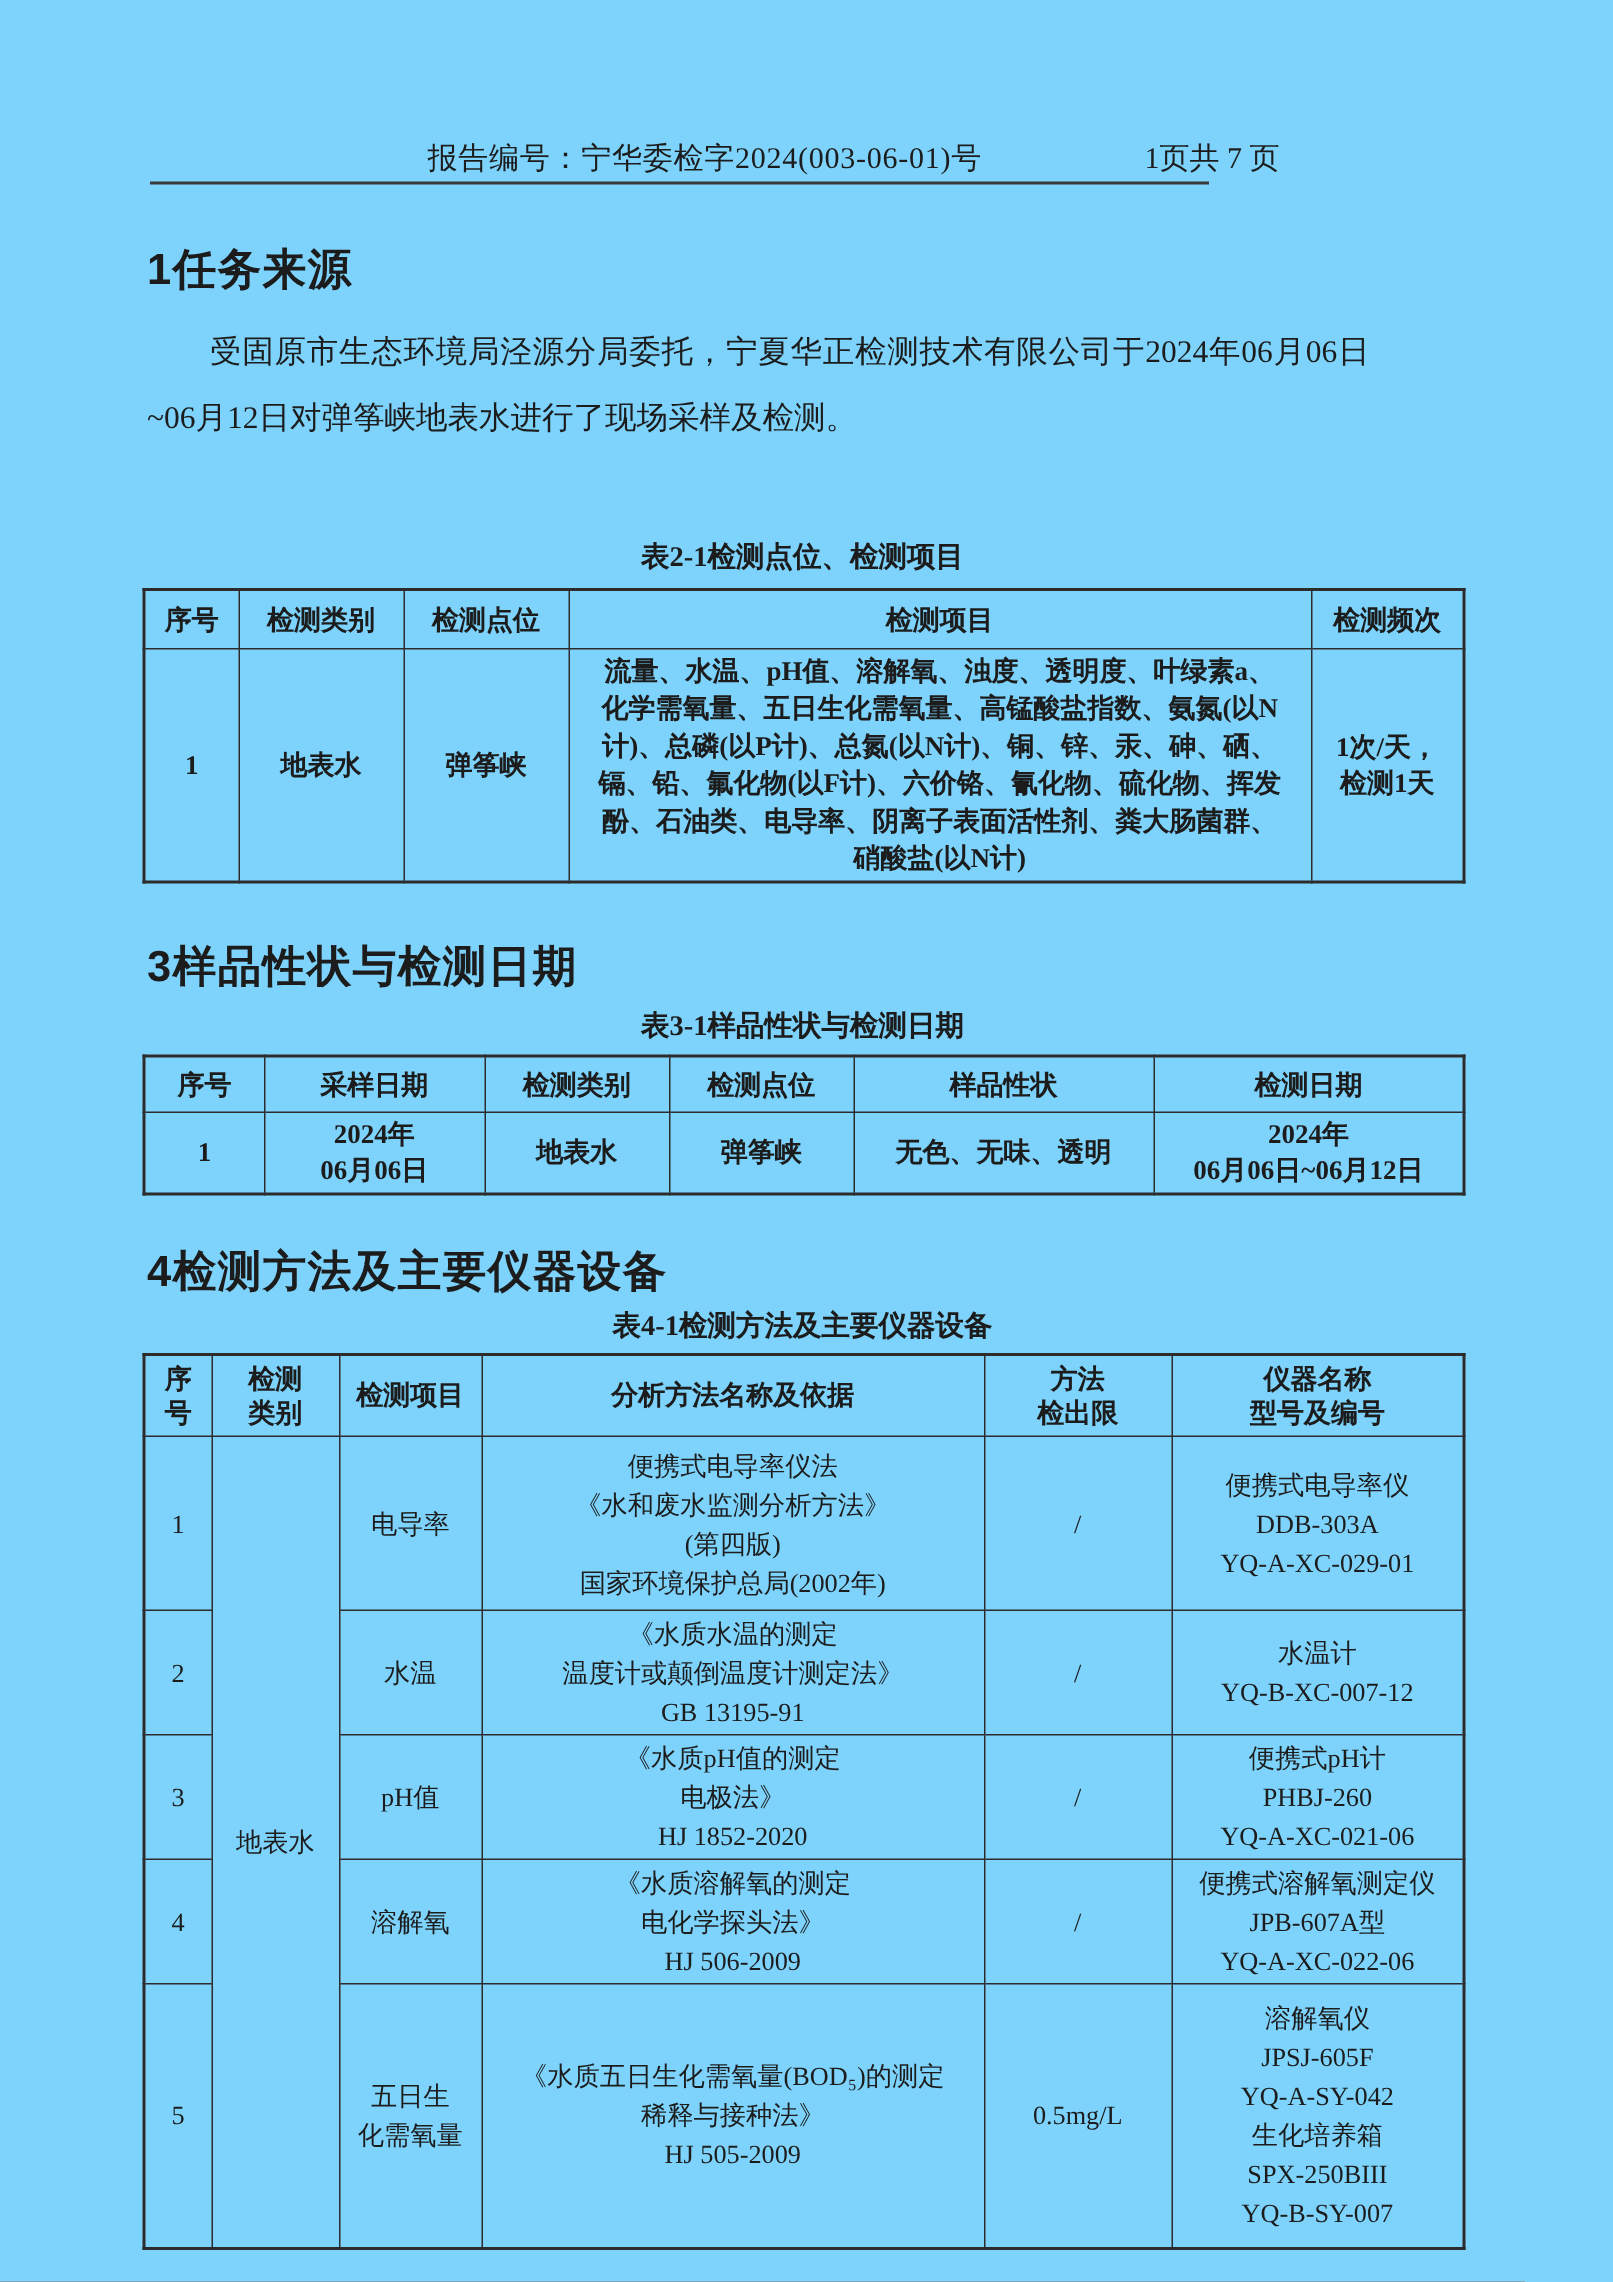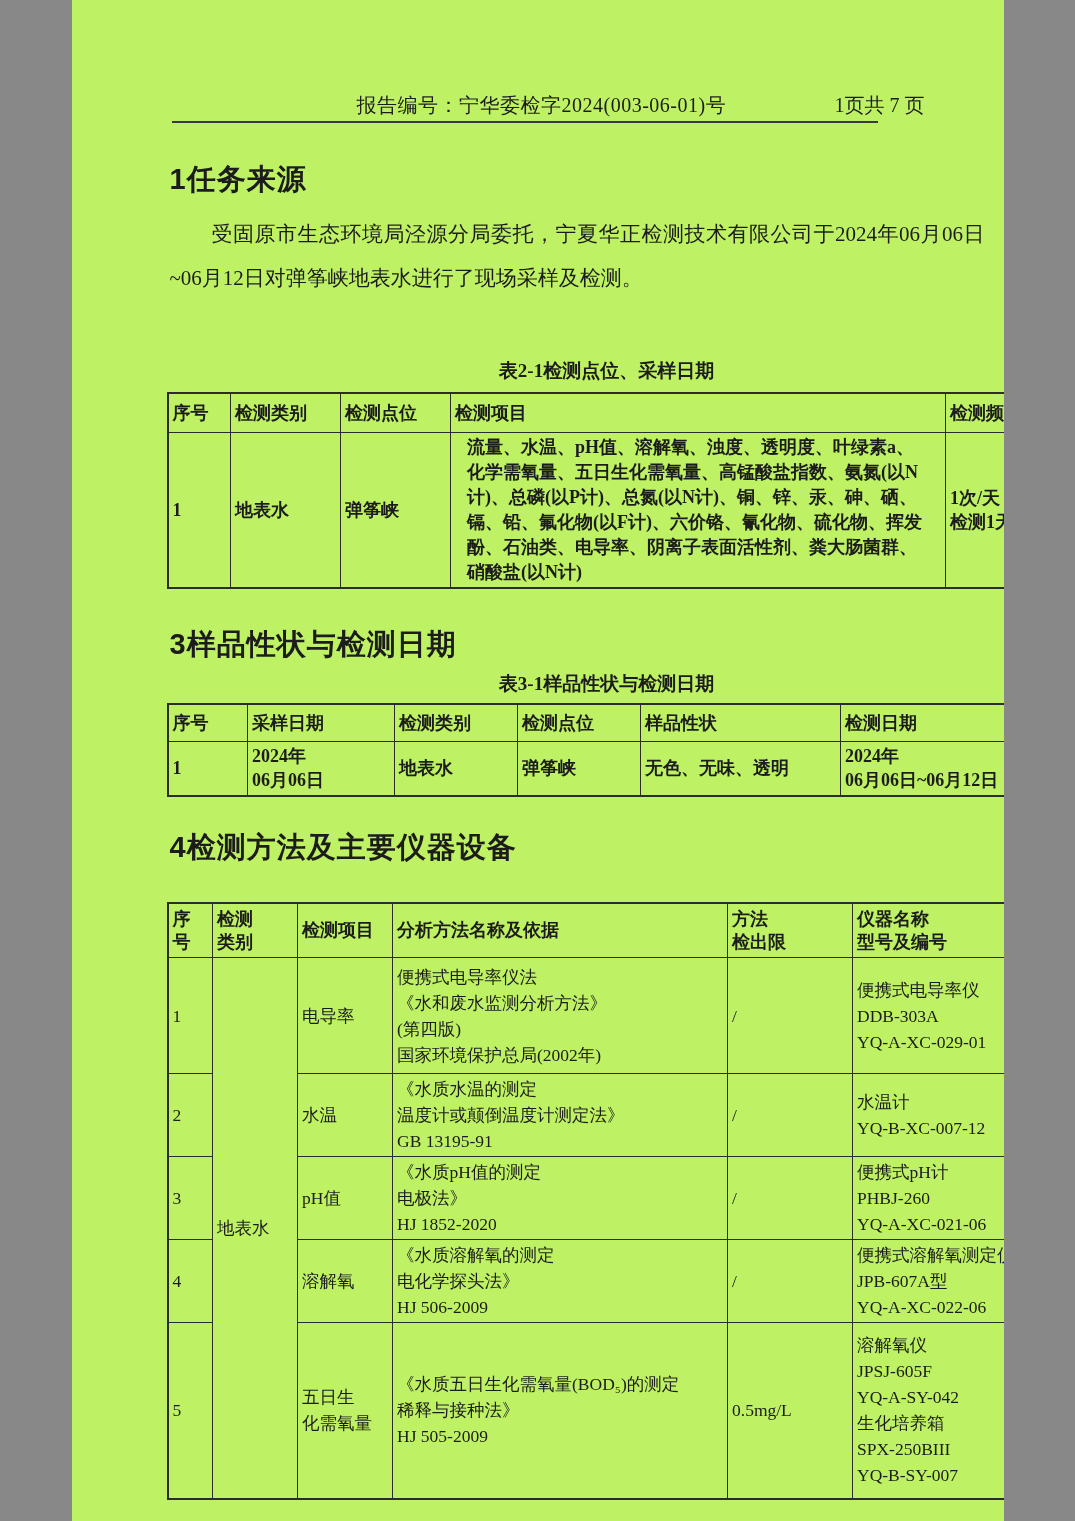--- a/index.html
+++ b/index.html
@@ -1,20 +1,20 @@
 <!DOCTYPE html>
 <html><head>
 <meta charset="utf-8">
 <style>
   html,body { margin:0; padding:0; background:#888; }
   .page {
     position:relative;
-    width:932px; height:1521px;
+    width:1075px; height:1521px;
     margin:0 auto;
-    background:#bef264;
+    background:#7dd3fc;
     font-family:"Liberation Serif","DejaVu Serif",serif;
     color:#1c1c1c;
     overflow:hidden;
   }
   .abs { position:absolute; }
 
   
   .hdr-rule { left:100px; top:88px; width:706px; height:33px; border-bottom:2px solid #3a3a3a; }
   .hdr-report { left:285px; top:92px; font-size:20px; letter-spacing:0.5px; white-space:nowrap; }
   .hdr-page { left:763px; top:92px; font-size:20px; white-space:nowrap; }
@@ -22,21 +22,21 @@
   
   .sec-title { font-size:29px; font-weight:bold; letter-spacing:1px; white-space:nowrap;
                font-family:"Liberation Sans","DejaVu Sans",sans-serif; }
   .cap { width:880px; left:95px; text-align:center; font-weight:bold; font-size:19px; }
 
   .para { left:98px; top:212px; width:815px; font-size:21px; line-height:44px;
           text-indent:42px; text-align:justify; }
 
   table { border-collapse:collapse; table-layout:fixed; width:880px;
           border:2px solid #2c2c2c; }
-  td,th { border:1px solid #2c2c2c; text-align:left; vertical-align:middle;
+  td,th { border:1px solid #2c2c2c; text-align:center; vertical-align:middle;
           padding:2px 4px; overflow:hidden; }
   .pre { white-space:pre-line; }
 
   
   .t2 th { font-size:18px; font-weight:bold; height:34px; }
   .t2 td { font-size:18px; font-weight:bold; }
   .t2 .row-h { height:153px; }
   .t2 .items { line-height:25px; padding:2px 16px; }
 
   
@@ -58,21 +58,21 @@
 
 <div class="page">
 
   <div class="abs hdr-rule"></div>
   <div class="abs hdr-report">报告编号：宁华委检字2024(003-06-01)号</div>
   <div class="abs hdr-page">1页共 7 页</div>
 
   <div class="abs sec-title" style="left:98px; top:160px;">1任务来源</div>
   <div class="abs para">受固原市生态环境局泾源分局委托，宁夏华正检测技术有限公司于2024年06月06日~06月12日对弹筝峡地表水进行了现场采样及检测。</div>
 
-  <div class="abs cap" style="top:358px;">表2-1检测点位、采样日期</div>
+  <div class="abs cap" style="top:358px;">表2-1检测点位、检测项目</div>
   <div class="abs" style="left:95px; top:392px;">
     <table class="t2">
       <colgroup>
           <col style="width:63px">
           <col style="width:110px">
           <col style="width:110px">
           <col style="width:495px">
           <col style="width:102px">
         </colgroup>
       <tbody>
@@ -124,20 +124,21 @@
         <td>弹筝峡</td>
         <td>无色、无味、透明</td>
         <td class="pre">2024年
 06月06日~06月12日</td>
       </tr>
     </tbody>
       </table>
   </div>
 
   <div class="abs sec-title" style="left:98px; top:828px;">4检测方法及主要仪器设备</div>
+  <div class="abs cap" style="top:871px;">表4-1检测方法及主要仪器设备</div>
   <div class="abs" style="left:95px; top:902px;">
     <table class="t4">
       <colgroup>
           <col style="width:45px">
           <col style="width:85px">
           <col style="width:95px">
           <col style="width:335px">
           <col style="width:125px">
           <col style="width:195px">
         </colgroup>

